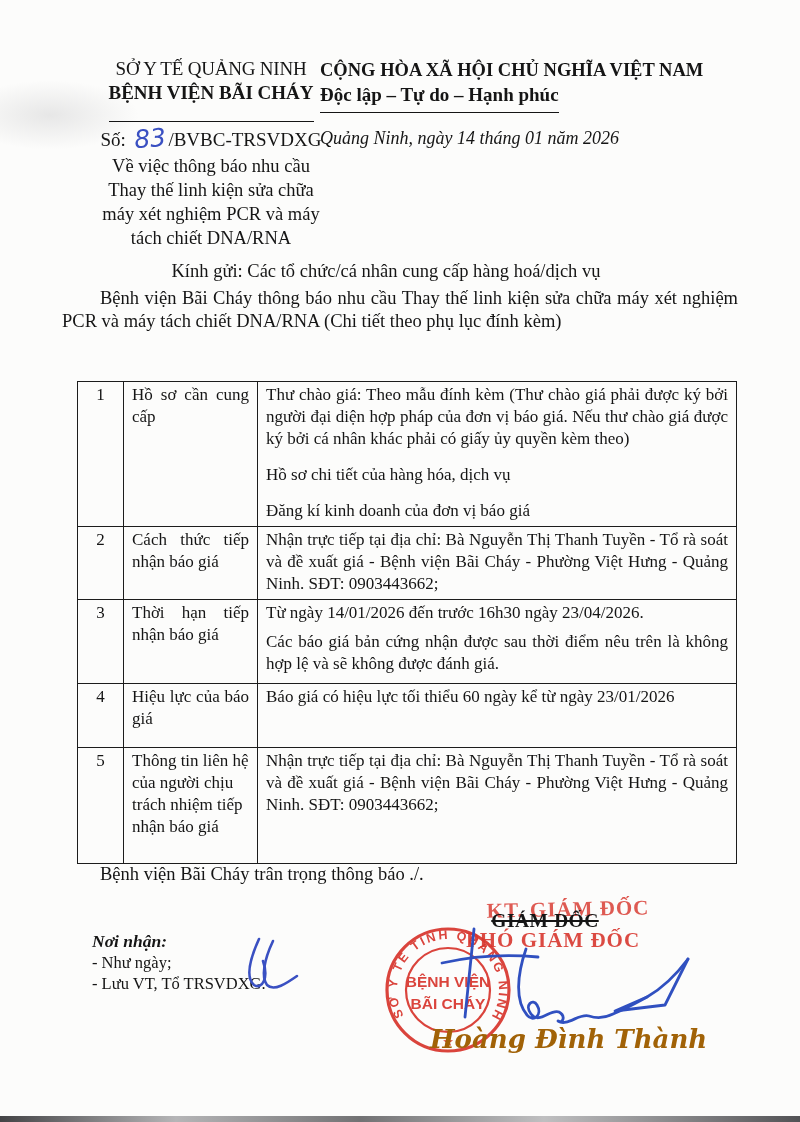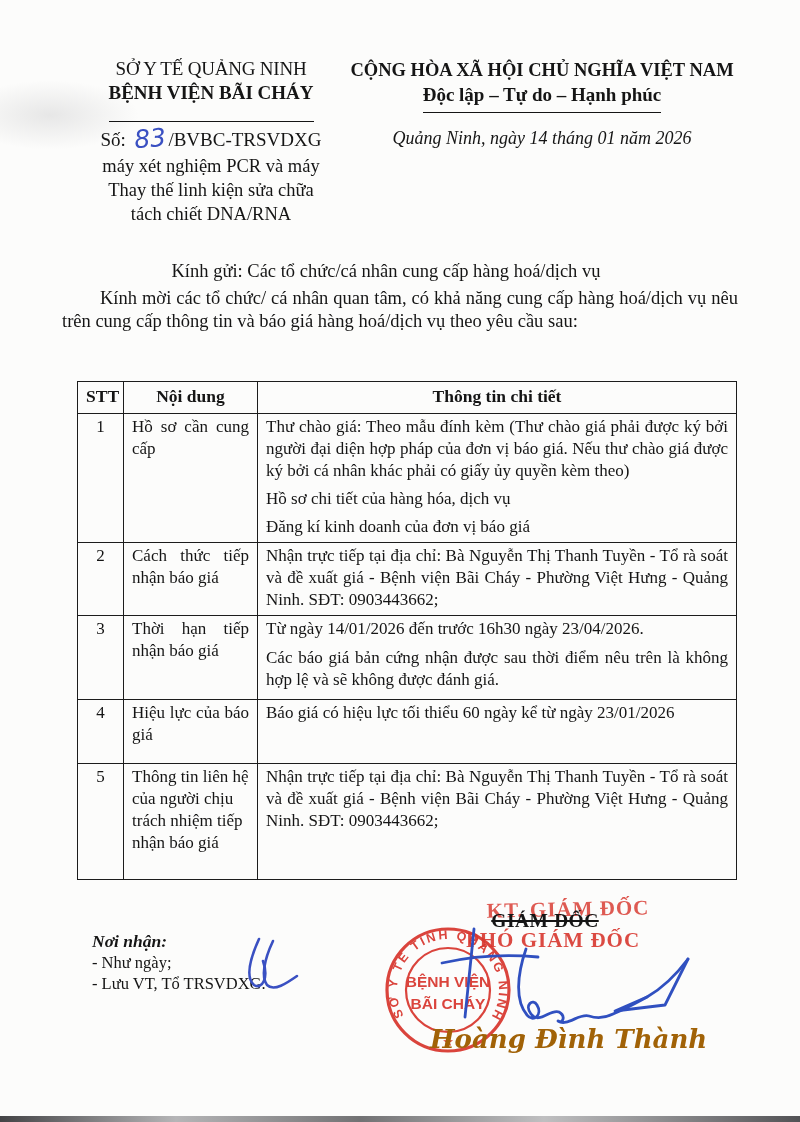--- a/index.html
+++ b/index.html
@@ -29,21 +29,21 @@
   .org-parent{font-size:19px;letter-spacing:-0.2px;}
   .org-name{font-size:19px;font-weight:bold;margin-top:2px;}
   .org-name span{display:inline-block;border-bottom:1.6px solid #151515;padding-bottom:17px;}
   .doc-number{font-size:19px;margin-top:3px;white-space:nowrap;}
   .hand{
     color:#3a50c2;font-family:"DejaVu Sans",sans-serif;font-style:italic;
     font-size:25px;line-height:1;display:inline-block;
     transform:rotate(-5deg) translateY(1px);padding:0 3px;
   }
   .subject{font-size:18.5px;line-height:24px;margin-top:3px;}
-  .hdr-right{position:absolute;left:332px;top:60px;width:420px;text-align:center;}
+  .hdr-right{position:absolute;left:320px;top:60px;width:420px;text-align:left;}
   .motto1{font-size:18.5px;font-weight:bold;white-space:nowrap;}
   .motto2{font-size:19px;font-weight:bold;margin-top:3px;}
   .motto2 span{display:inline-block;border-bottom:1.8px solid #151515;padding-bottom:6px;}
   .place-date{font-size:18px;font-style:italic;margin-top:15px;}
   
   .salutation{position:absolute;left:62px;top:261px;width:648px;text-align:center;font-size:18.5px;}
   .body-paras{position:absolute;left:62px;top:287px;width:676px;}
   .body-paras p{margin:0;text-indent:38px;text-align:justify;font-size:18.5px;line-height:23.2px;}
   
   table.main{
@@ -55,21 +55,21 @@
   table.main th,table.main td{
     border:1.7px solid #1c1c1c;
     font-size:17px;line-height:22px;
     padding:2px 8px 4px 8px;vertical-align:top;
   }
   table.main th{font-size:17.5px;font-weight:bold;text-align:center;height:24px;padding-top:3px;}
   td.stt{text-align:center;padding-top:5px;}
   td.nd{padding-top:5px;}
   td.nd.just{text-align:justify;-moz-text-align-last:left;text-align-last:left;}
   td.ct p{margin:0;text-align:justify;-moz-text-align-last:left;text-align-last:left;}
-  td.ct p + p{margin-top:6px;}
+  td.ct p + p{margin-top:14px;}
   td.ct p.gap{margin-top:7px;}
   tr.r1{height:119px;} tr.r2{height:66px;} tr.r3{height:84px;}
   tr.r4{height:64px;} tr.r5{height:116px;}
   
   .closing{position:absolute;left:62px;top:864px;width:676px;font-size:18.5px;text-indent:38px;}
   
   .recipients{position:absolute;left:92px;top:931px;width:230px;}
   .recipients .label{font-size:17.5px;font-weight:bold;font-style:italic;}
   .recipients .line{font-size:16.5px;line-height:21px;}
   .sig-title-black{
@@ -105,49 +105,45 @@
   <div class="smudge-tl"></div>
 
   <div class="hdr-left">
     <div class="org-parent">SỞ Y TẾ QUẢNG NINH</div>
     <div class="org-name"><span>BỆNH VIỆN BÃI CHÁY</span></div>
     <div class="doc-number">
       <span>Số:</span>
       <span class="hand">83</span><span>/BVBC-TRSVDXG</span>
     </div>
     <div class="subject">
+      <div>Về việc thông báo nhu cầu</div>
+      <div>Thay thế linh kiện sửa chữa</div>
       <div>máy xét nghiệm PCR và máy</div>
-      <div>Thay thế linh kiện sửa chữa</div>
       <div>tách chiết DNA/RNA</div>
     </div>
   </div>
 
   <div class="hdr-right">
     <div class="motto1">CỘNG HÒA XÃ HỘI CHỦ NGHĨA VIỆT NAM</div>
     <div class="motto2"><span>Độc lập – Tự do – Hạnh phúc</span></div>
     <div class="place-date">Quảng Ninh, ngày 14 tháng 01 năm 2026</div>
   </div>
 
   <div class="salutation">Kính gửi: Các tổ chức/cá nhân cung cấp hàng hoá/dịch vụ</div>
   <div class="body-paras">
-    <p>Kính mời các tổ chức/ cá nhân quan tâm, có khả năng cung cấp hàng hoá/dịch vụ nêu trên cung cấp thông tin và báo giá hàng hoá/dịch vụ theo yêu cầu sau:</p>
+    <p>Bệnh viện Bãi Cháy thông báo nhu cầu Thay thế linh kiện sửa chữa máy xét nghiệm PCR và máy tách chiết DNA/RNA (Chi tiết theo phụ lục đính kèm)</p>
   </div>
 
   <table class="main">
     <colgroup>
         <col class="c1">
         <col class="c2">
         <col class="c3">
       </colgroup>
     <tbody>
-        <tr>
-      <th>STT</th>
-      <th>Nội dung</th>
-      <th>Thông tin chi tiết</th>
-    </tr>
     <tr class="r1">
       <td class="stt">1</td>
       <td class="nd just">Hồ sơ cần cung cấp</td>
       <td class="ct">
         <p>Thư chào giá: Theo mẫu đính kèm (Thư chào giá phải được ký bởi người đại diện hợp pháp của đơn vị báo giá. Nếu thư chào giá được ký bởi cá nhân khác phải có giấy ủy quyền kèm theo)</p>
         <p>Hồ sơ chi tiết của hàng hóa, dịch vụ</p>
         <p>Đăng kí kinh doanh của đơn vị báo giá</p>
       </td>
     </tr>
     <tr class="r2">
@@ -175,20 +171,21 @@
     <tr class="r5">
       <td class="stt">5</td>
       <td class="nd">Thông tin liên hệ của người chịu trách nhiệm tiếp nhận báo giá</td>
       <td class="ct">
         <p>Nhận trực tiếp tại địa chỉ: Bà Nguyễn Thị Thanh Tuyền - Tổ rà soát và đề xuất giá - Bệnh viện Bãi Cháy - Phường Việt Hưng - Quảng Ninh. SĐT: 0903443662;</p>
       </td>
     </tr>
   </tbody>
     </table>
 
+  <div class="closing">Bệnh viện Bãi Cháy trân trọng thông báo ./.</div>
 
   <div class="recipients">
     <div class="label">Nơi nhận:</div>
     <div class="line">- Như ngày;</div>
     <div class="line">- Lưu VT, Tổ TRSVDXG.</div>
   </div>
 
   <svg class="ink-check" width="75" height="62" viewBox="0 0 75 62">
     <g fill="none" stroke="#3a50c2" stroke-width="2.6" stroke-linecap="round">
       <path d="M28,6 C18,28 15,45 23,52 C31,57 38,45 32,28"></path>

